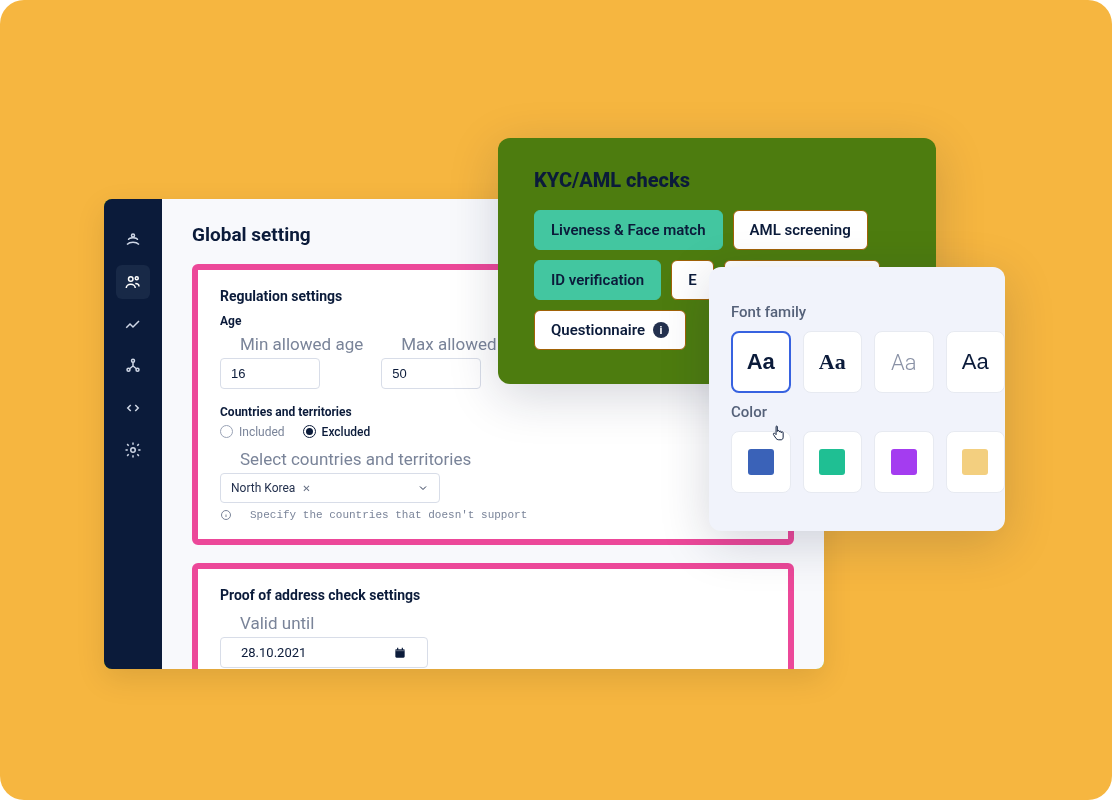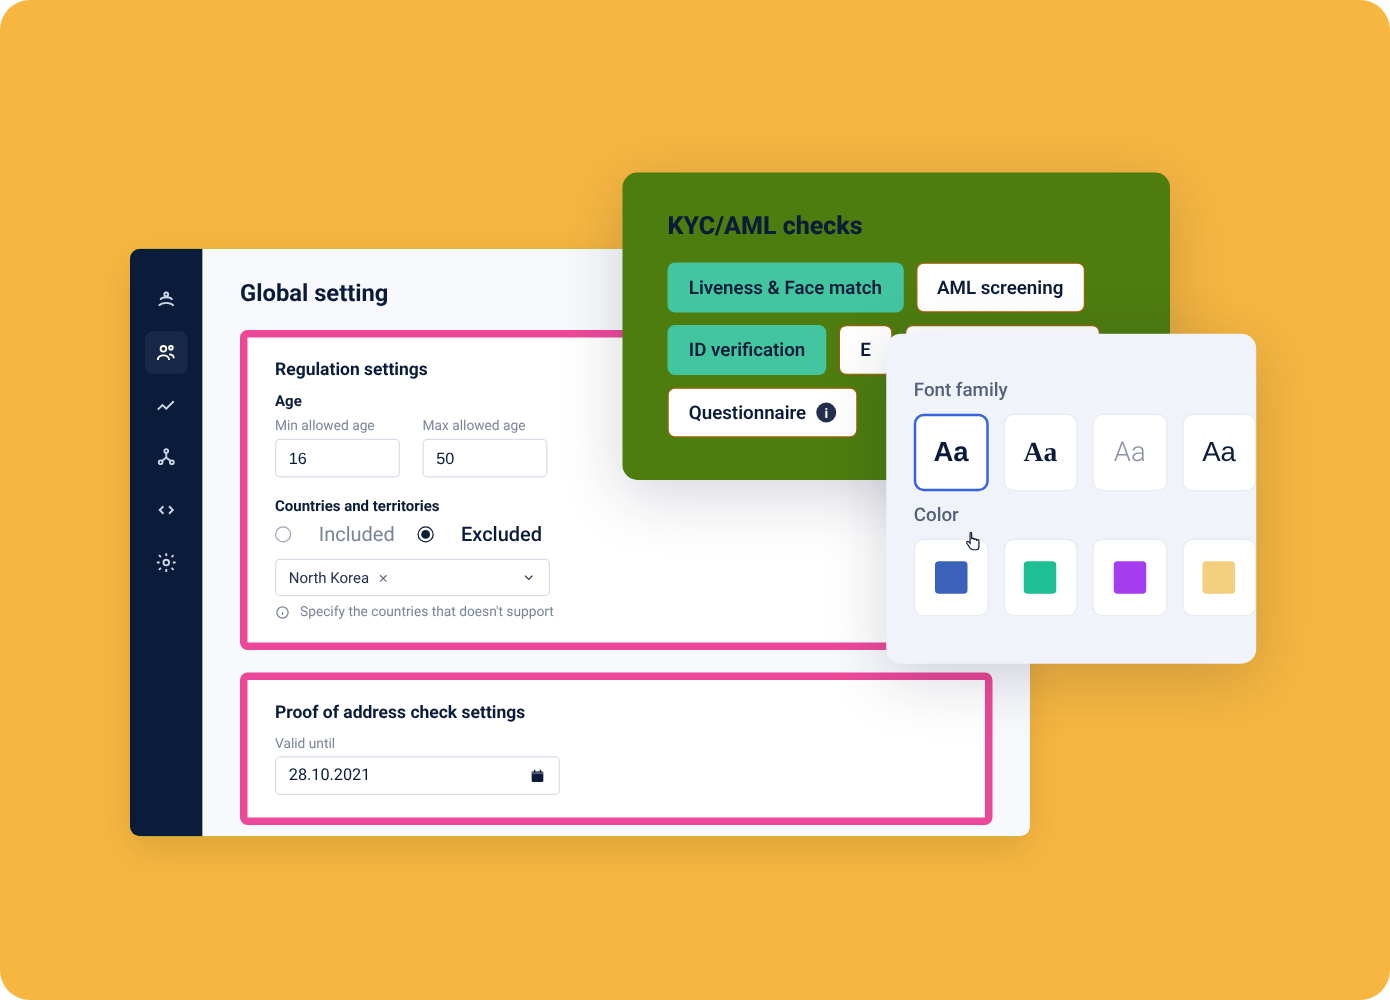--- a/index.html
+++ b/index.html
@@ -82,24 +82,25 @@
     color: #0b1b3a;
     margin-bottom: 10px;
   }
   .subhead {
     font-size: 12px;
     font-weight: 700;
     color: #0b1b3a;
     margin: 4px 0 6px;
   }
   .label-small {
-    font-size: 11px;
+    font-size: 17px;
     color: #7a8499;
     margin-bottom: 4px;
     display: block;
+    margin-left: 20px;
   }
   .row { display: flex; gap: 18px; }
   .field {
     display: flex;
     flex-direction: column;
   }
   .input {
     border: 1px solid #d8dde8;
     border-radius: 4px;
     padding: 7px 10px;
@@ -110,23 +111,23 @@
   }
 
   .radio-row {
     display: flex;
     gap: 18px;
     align-items: center;
     margin: 4px 0 10px;
   }
   .radio {
     display: flex;
-    align-items: center;
-    gap: 22px;
-    font-size: 16px;
+    align-items: flex-start;
+    gap: 6px;
+    font-size: 12px;
     color: #7a8499;
     cursor: pointer;
   }
   .radio .dot {
     width: 13px; height: 13px;
     border: 1.5px solid #9aa3b6;
     border-radius: 50%;
     position: relative;
   }
   .radio.selected .dot {
@@ -157,34 +158,35 @@
   .chip-close {
     font-size: 10px;
     margin-left: 4px;
     opacity: .7;
   }
   .hint {
     font-size: 11px;
     color: #7a8499;
     display: flex;
     align-items: center;
-    gap: 8px;
+    gap: 18px;
     margin-top: 6px;
+    font-family: Liberation Mono, monospace;
   }
   .hint svg { width: 12px; height: 12px; }
 
   .date-input {
     border: 1px solid #d8dde8;
     border-radius: 4px;
-    padding: 7px 10px;
+    padding: 7px 20px;
     font-size: 13px;
     display: flex;
     justify-content: space-between;
     align-items: center;
-    width: 228px;
+    width: 208px;
     color: #0b1b3a;
     cursor: pointer;
   }
   .date-input svg { width: 14px; height: 14px; }
 
   
   .kyc-card {
     position: absolute;
     left: 498px;
     top: 138px;
@@ -378,20 +380,21 @@
           <div class="radio">
             <span class="dot"></span>
             <span>Included</span>
           </div>
           <div class="radio selected">
             <span class="dot"></span>
             <span>Excluded</span>
           </div>
         </div>
 
+        <span class="label-small">Select countries and territories</span>
         <div class="select">
           <span>
             <span>North Korea</span>
             <span class="chip-close">✕</span>
           </span>
           <svg viewBox="0 0 24 24" width="12" height="12" fill="none" stroke="#24314e" stroke-width="2">
               <path d="M6 9l6 6 6-6"></path>
             </svg>
         </div>
         <div class="hint">

